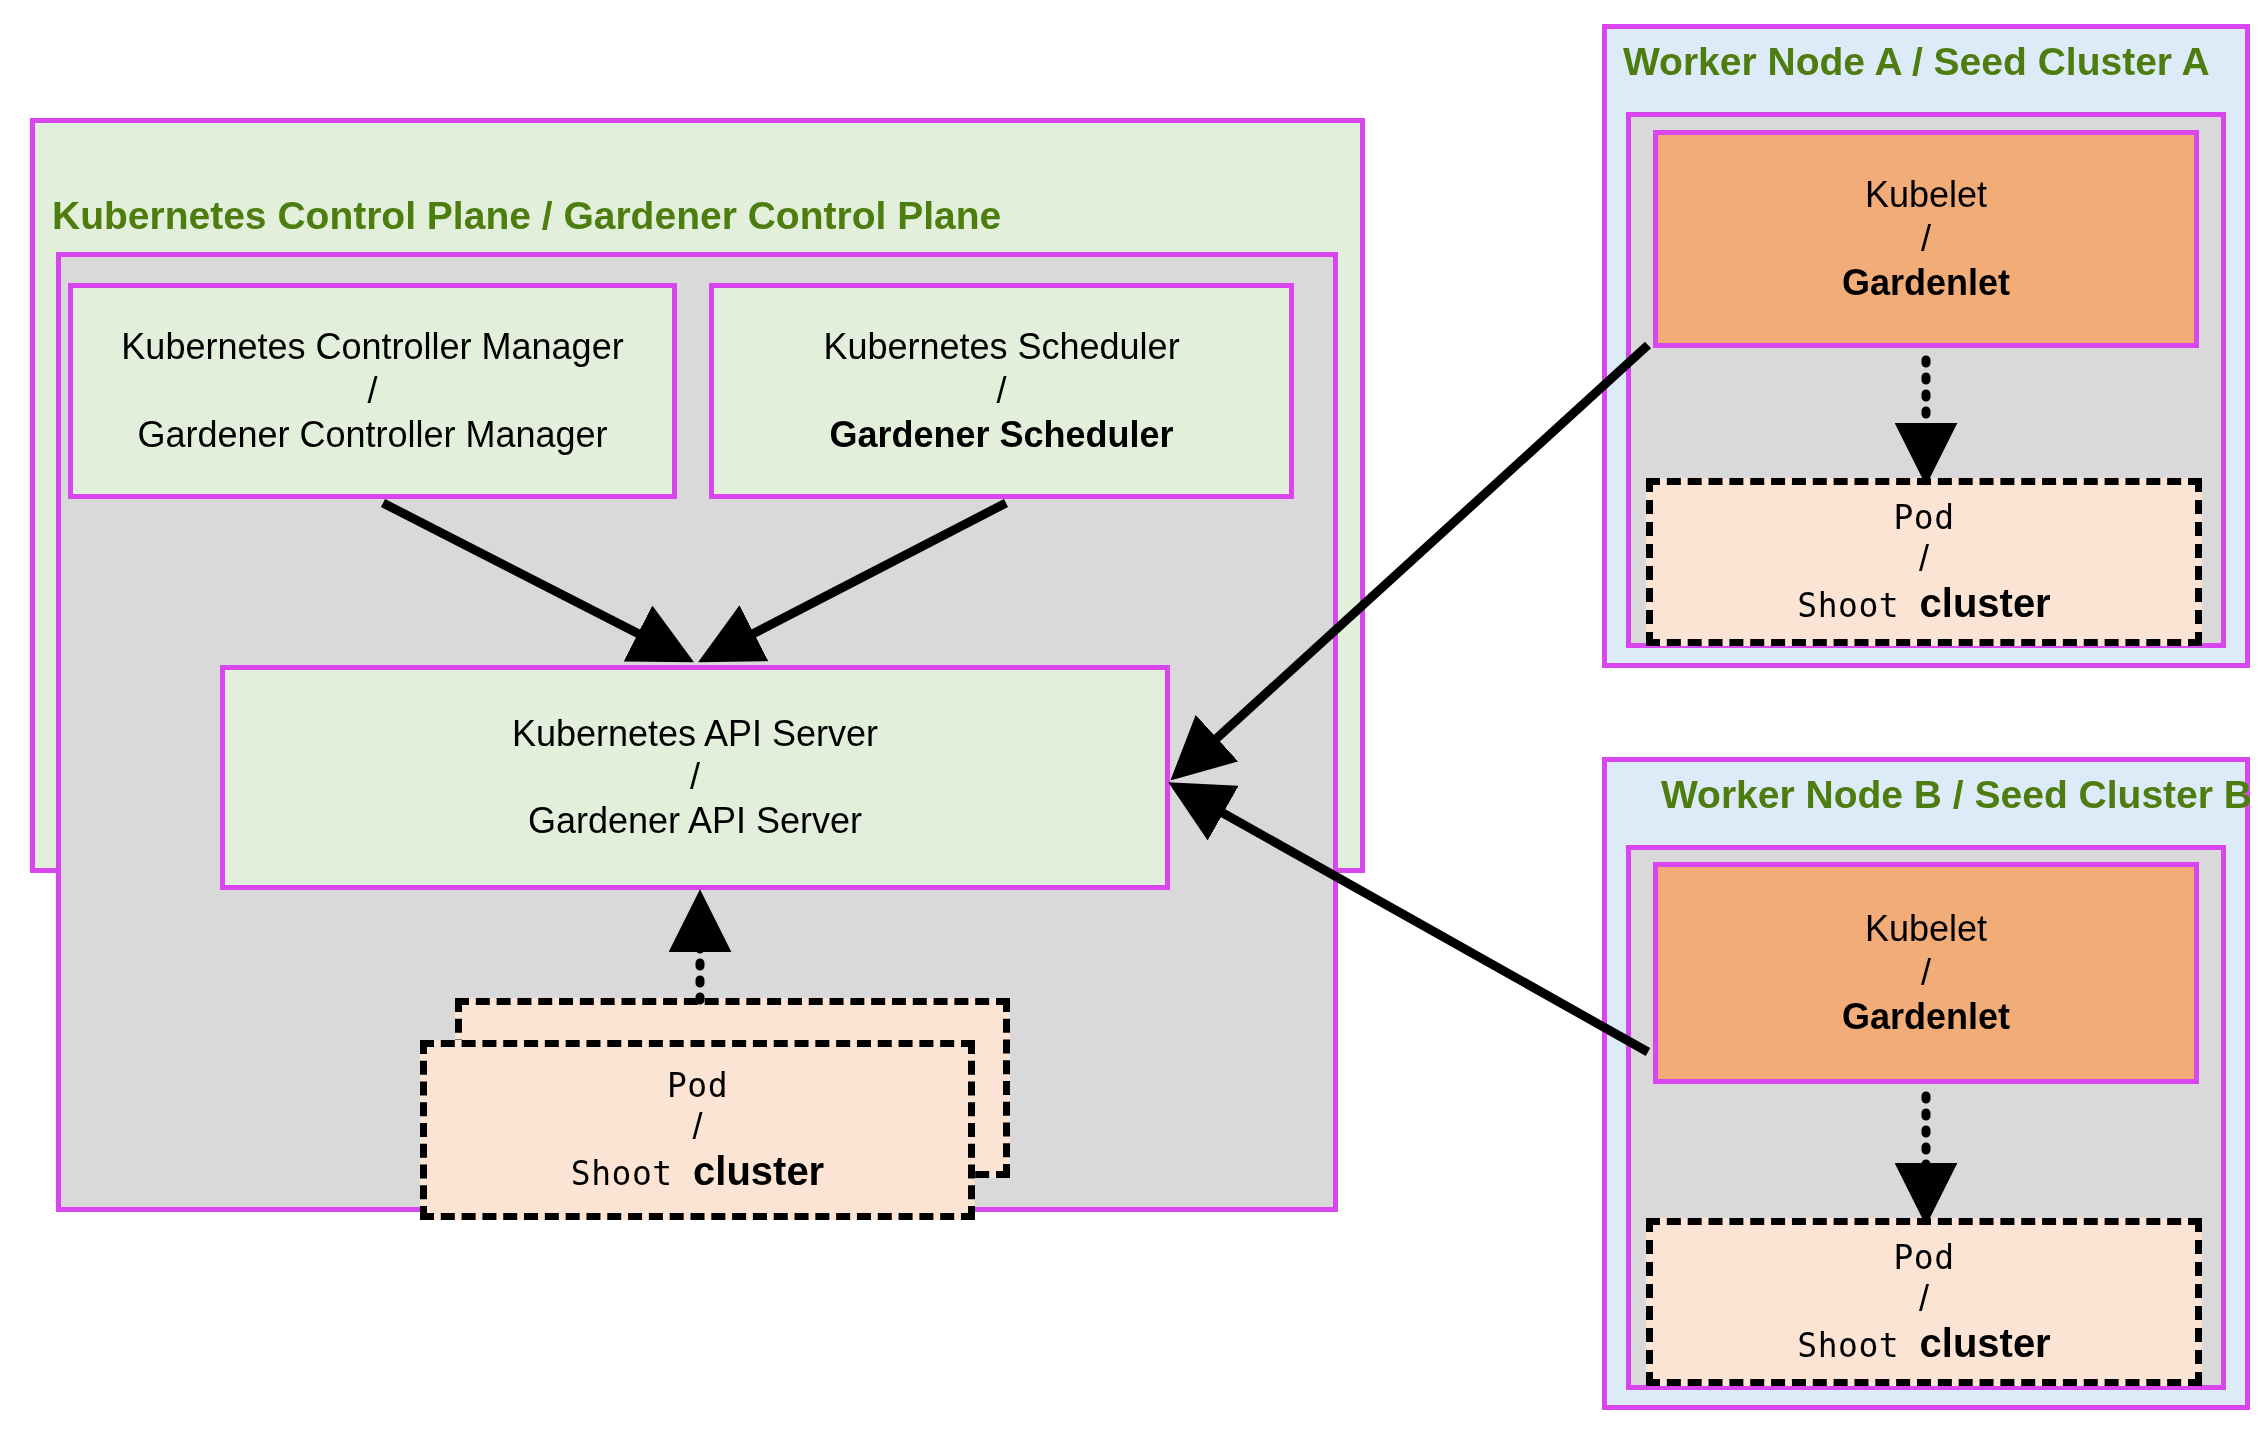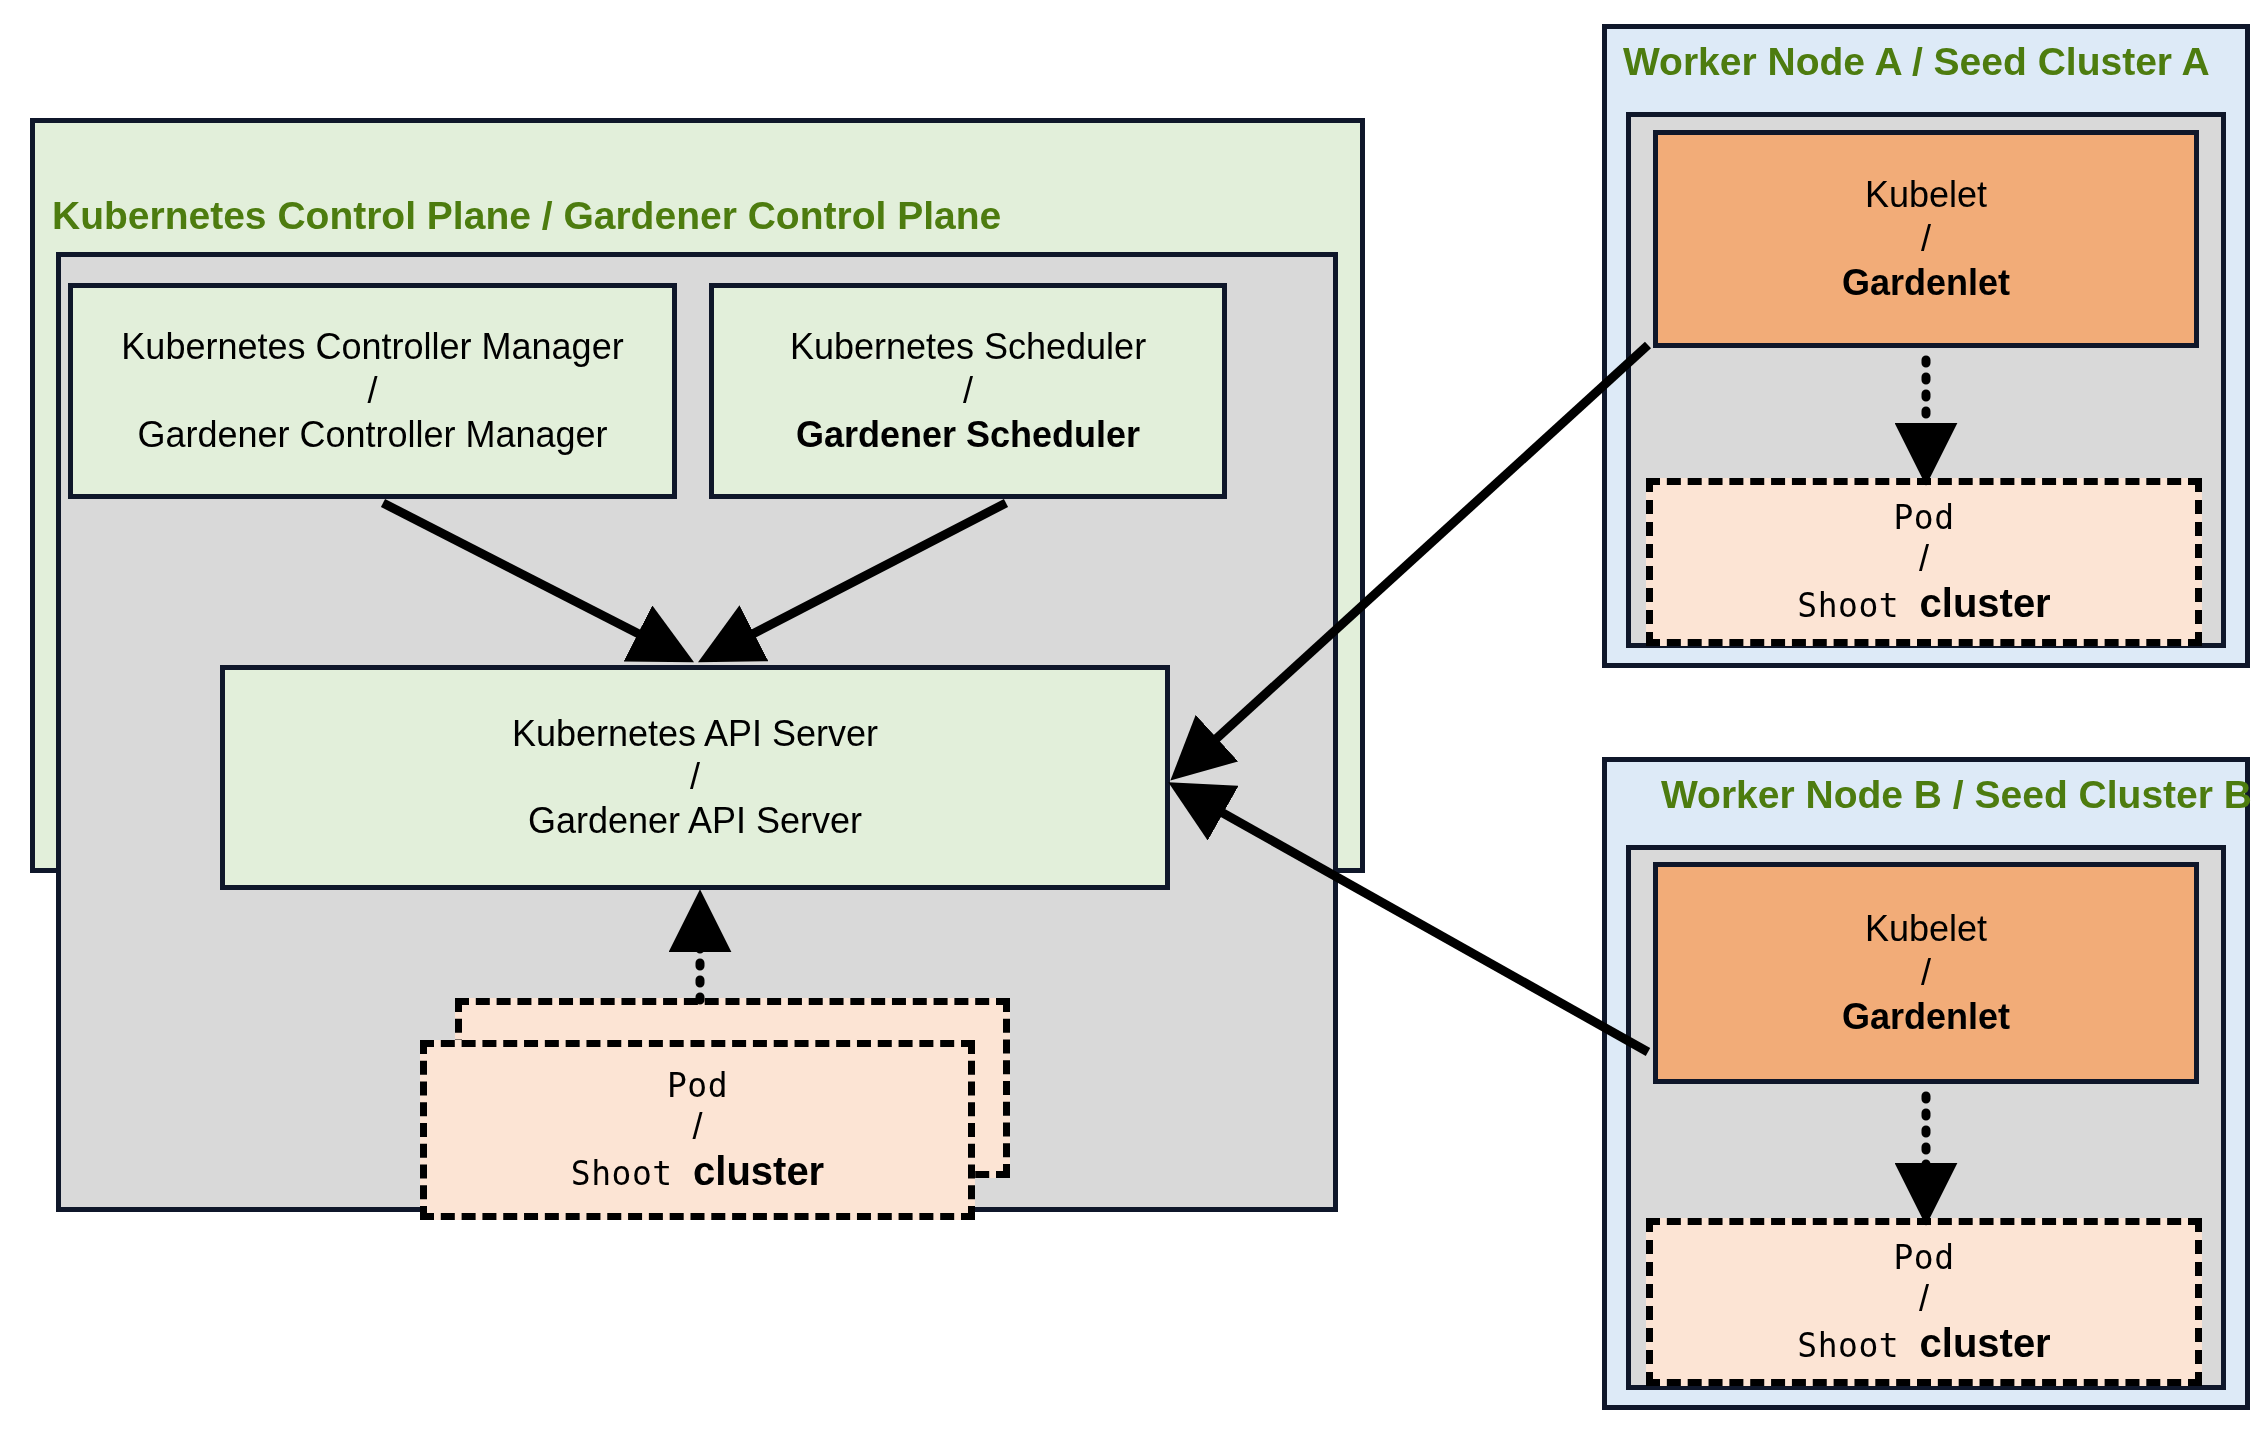--- a/index.html
+++ b/index.html
@@ -15,21 +15,21 @@
     width: 2266px;
     height: 1434px;
     background: #ffffff;
     overflow: hidden;
   }
 
   
   .box {
     position: absolute;
     box-sizing: border-box;
-    border: 5px solid #0f172a;
+    border: 5px solid #d946ef;
   }
   .box-dashed {
     position: absolute;
     box-sizing: border-box;
     border: 7px dashed #000000;
   }
 
   .green   { background: #e2efda; }
   .gray    { background: #d9d9d9; }
   .blue    { background: #ddeaf7; }
@@ -99,21 +99,21 @@
   </div>
 
   <div class="box green" style="left:68px; top:283px; width:609px; height:216px;">
     <div class="stack">
       <div class="line1">Kubernetes Controller Manager</div>
       <div class="slash">/</div>
       <div class="line3">Gardener Controller Manager</div>
     </div>
   </div>
 
-  <div class="box green" style="left:709px; top:283px; width:518px; height:216px;">
+  <div class="box green" style="left:709px; top:283px; width:585px; height:216px;">
     <div class="stack">
       <div class="line1">Kubernetes Scheduler</div>
       <div class="slash">/</div>
       <div class="line3 bold">Gardener Scheduler</div>
     </div>
   </div>
 
   <div class="box green" style="left:220px; top:665px; width:950px; height:225px;">
     <div class="stack">
       <div class="line1">Kubernetes API Server</div>

